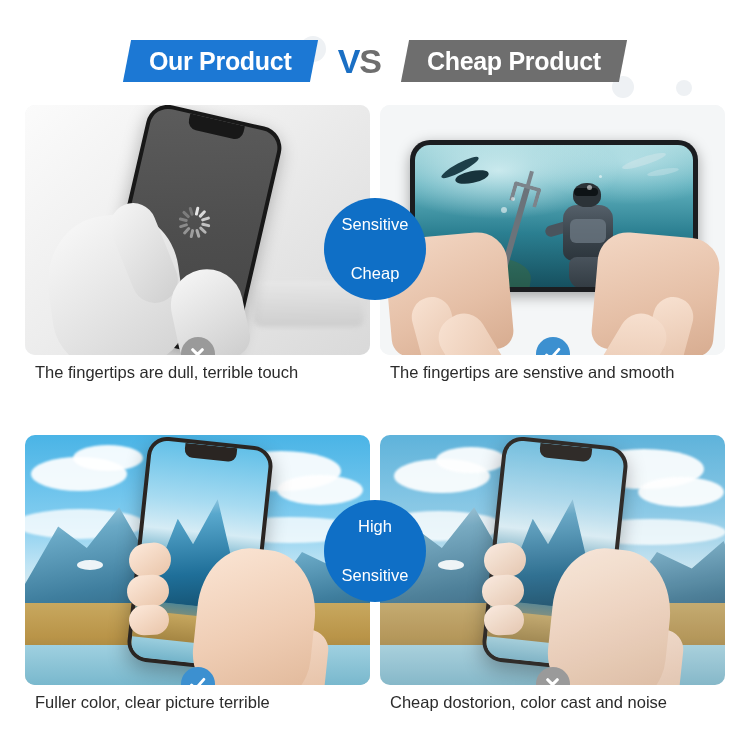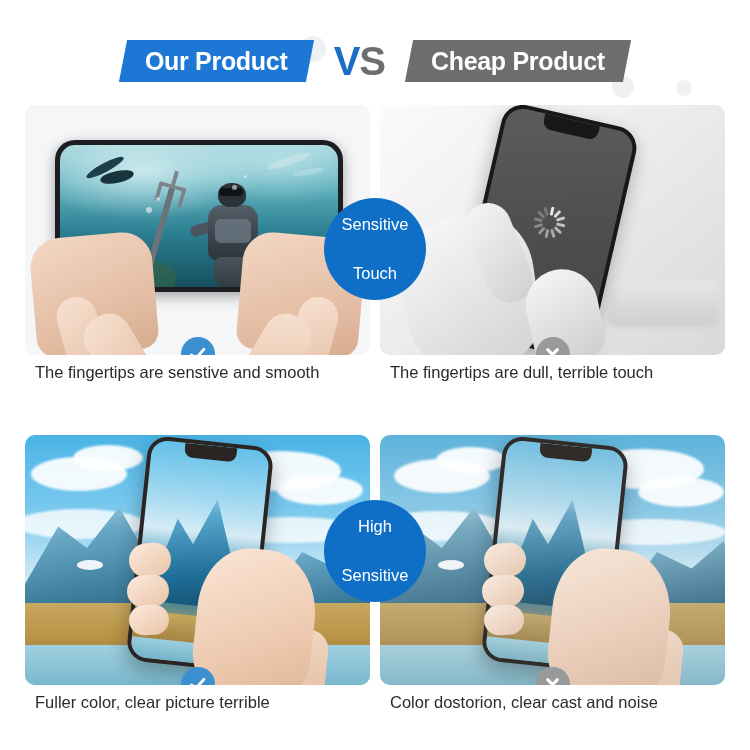--- a/index.html
+++ b/index.html
@@ -46,21 +46,21 @@
   .badge-label {
     transform: skewX(11deg);
     color: #ffffff;
     font-size: 25px;
     font-weight: bold;
     letter-spacing: -0.3px;
     white-space: nowrap;
   }
 
   .vs {
-    font-size: 40px;
+    font-size: 34px;
     font-weight: bold;
     letter-spacing: -1px;
     line-height: 1;
     white-space: nowrap;
   }
   .vs .v { color: #1a6fc4; }
   .vs .s { color: #6e6e6e; }
 
   
   .bubble {
@@ -546,20 +546,59 @@
     </div>
 
     <div class="vs"><span class="v">V</span><span class="s">S</span></div>
 
     <div class="badge badge-bad">
       <span class="badge-label">Cheap Product</span>
     </div>
   </div>
 
   <div class="grid">
+
+    <div class="cell">
+      <div class="panel">
+        <div class="scene-gray">
+          <div class="gh-blur"></div>
+
+          <div class="gp-phone">
+            <div class="gp-screen">
+              <div class="gp-notch"></div>
+              <div class="spinner">
+                <i style="transform:rotate(0deg);opacity:1"></i>
+                <i style="transform:rotate(30deg);opacity:.92"></i>
+                <i style="transform:rotate(60deg);opacity:.84"></i>
+                <i style="transform:rotate(90deg);opacity:.76"></i>
+                <i style="transform:rotate(120deg);opacity:.68"></i>
+                <i style="transform:rotate(150deg);opacity:.6"></i>
+                <i style="transform:rotate(180deg);opacity:.52"></i>
+                <i style="transform:rotate(210deg);opacity:.46"></i>
+                <i style="transform:rotate(240deg);opacity:.4"></i>
+                <i style="transform:rotate(270deg);opacity:.34"></i>
+                <i style="transform:rotate(300deg);opacity:.3"></i>
+                <i style="transform:rotate(330deg);opacity:.26"></i>
+              </div>
+            </div>
+          </div>
+
+          <div class="gh-palm"></div>
+          <div class="gh-thumb"></div>
+          <div class="gh-point"></div>
+        </div>
+
+        <div class="status status-bad">
+          <svg width="19" height="19" viewBox="0 0 24 24">
+            <path d="M6 6 L18 18 M18 6 L6 18" fill="none" stroke="#ffffff" stroke-width="4" stroke-linecap="round"></path>
+          </svg>
+        </div>
+      </div>
+      <div class="caption">The fingertips are dull, terrible touch</div>
+    </div>
 
     <div class="cell">
       <div class="panel">
         <div class="scene-underwater">
 
           <div class="uw-phone">
             <div class="uw-screen">
               <div class="diver-far"></div>
               <div class="fish"></div>
               <div class="fish2"></div>
@@ -594,59 +633,20 @@
           <svg width="19" height="19" viewBox="0 0 24 24">
             <path d="M4.5 12.5 L9.5 17.5 L20 5.5" fill="none" stroke="#ffffff" stroke-width="3.6" stroke-linecap="round" stroke-linejoin="round"></path>
           </svg>
         </div>
       </div>
       <div class="caption">The fingertips are senstive and smooth</div>
     </div>
 
     <div class="cell">
       <div class="panel">
-        <div class="scene-gray">
-          <div class="gh-blur"></div>
-
-          <div class="gp-phone">
-            <div class="gp-screen">
-              <div class="gp-notch"></div>
-              <div class="spinner">
-                <i style="transform:rotate(0deg);opacity:1"></i>
-                <i style="transform:rotate(30deg);opacity:.92"></i>
-                <i style="transform:rotate(60deg);opacity:.84"></i>
-                <i style="transform:rotate(90deg);opacity:.76"></i>
-                <i style="transform:rotate(120deg);opacity:.68"></i>
-                <i style="transform:rotate(150deg);opacity:.6"></i>
-                <i style="transform:rotate(180deg);opacity:.52"></i>
-                <i style="transform:rotate(210deg);opacity:.46"></i>
-                <i style="transform:rotate(240deg);opacity:.4"></i>
-                <i style="transform:rotate(270deg);opacity:.34"></i>
-                <i style="transform:rotate(300deg);opacity:.3"></i>
-                <i style="transform:rotate(330deg);opacity:.26"></i>
-              </div>
-            </div>
-          </div>
-
-          <div class="gh-palm"></div>
-          <div class="gh-thumb"></div>
-          <div class="gh-point"></div>
-        </div>
-
-        <div class="status status-bad">
-          <svg width="19" height="19" viewBox="0 0 24 24">
-            <path d="M6 6 L18 18 M18 6 L6 18" fill="none" stroke="#ffffff" stroke-width="4" stroke-linecap="round"></path>
-          </svg>
-        </div>
-      </div>
-      <div class="caption">The fingertips are dull, terrible touch</div>
-    </div>
-
-    <div class="cell">
-      <div class="panel">
         <div class="scene-mountain">
           <div class="cloud" style="width:96px;height:34px;left:6px;top:22px;"></div>
           <div class="cloud" style="width:70px;height:26px;left:48px;top:10px;"></div>
           <div class="cloud" style="width:120px;height:40px;left:196px;top:16px;"></div>
           <div class="cloud" style="width:86px;height:30px;left:252px;top:40px;"></div>
           <div class="cloud" style="width:130px;height:30px;left:-10px;top:74px;opacity:.8"></div>
           <div class="cloud" style="width:150px;height:26px;left:190px;top:82px;opacity:.78"></div>
 
           <div class="mtn mtn-a"></div>
           <div class="mtn mtn-b"></div>
@@ -714,28 +714,28 @@
           <div class="mh-finger mf2"></div>
           <div class="mh-finger mf3"></div>
         </div>
 
         <div class="status status-bad">
           <svg width="19" height="19" viewBox="0 0 24 24">
             <path d="M6 6 L18 18 M18 6 L6 18" fill="none" stroke="#ffffff" stroke-width="4" stroke-linecap="round"></path>
           </svg>
         </div>
       </div>
-      <div class="caption">Color dostorion, clear cast and noise</div>
+      <div class="caption">Cheap dostorion, color cast and noise</div>
     </div>
 
   </div>
 
   <div class="feature-circle fc-touch">
     <span class="fc-line">Sensitive</span>
-    <span class="fc-line">Touch</span>
+    <span class="fc-line">Cheap</span>
   </div>
 
   <div class="feature-circle fc-res">
     <span class="fc-line">High</span>
     <span class="fc-line">Sensitive</span>
   </div>
 
 </div>
 
 </body></html>

